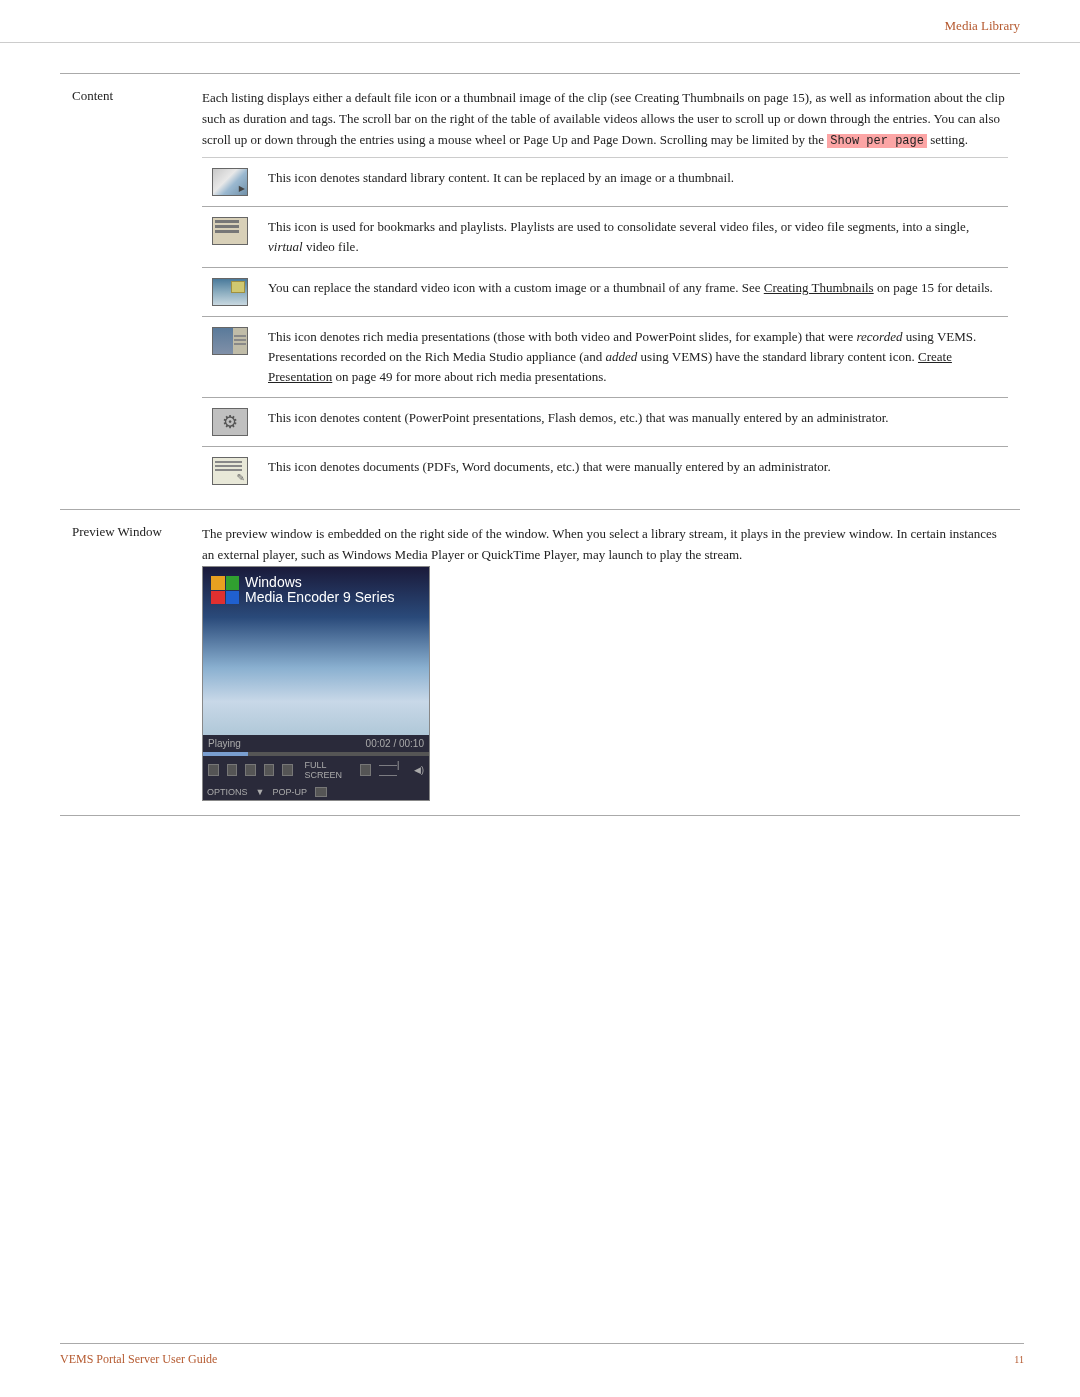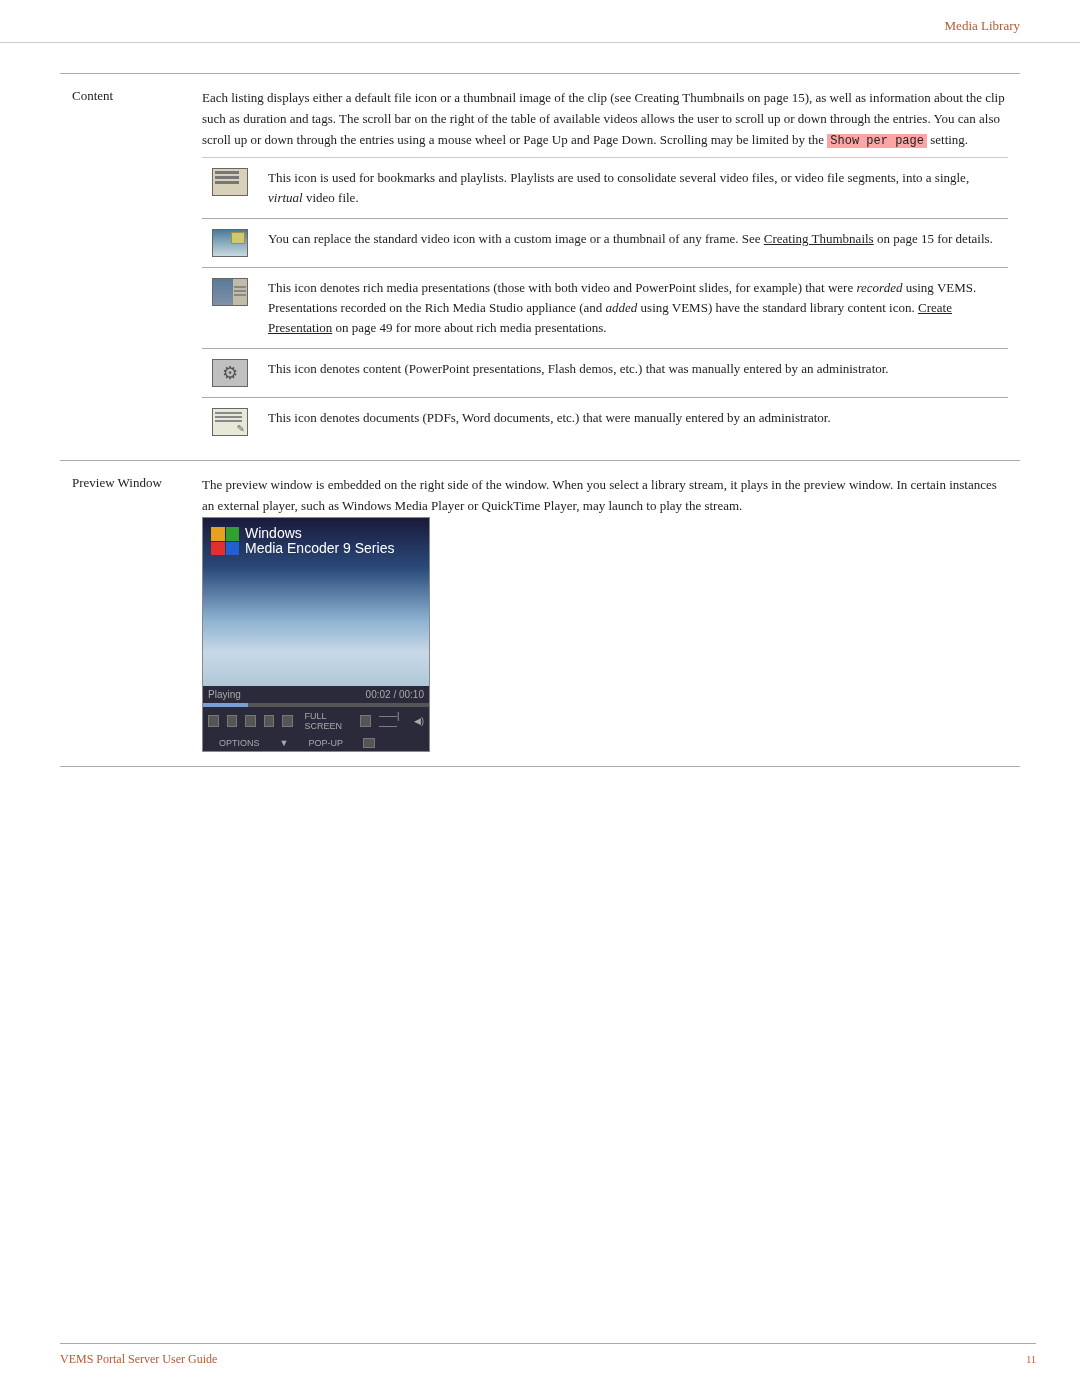--- a/index.html
+++ b/index.html
@@ -371,38 +371,38 @@
 
     .fullscreen-text {
       color: #aaa;
       font-size: 9px;
       font-family: Arial, sans-serif;
       margin: 0 4px;
     }
 
     .options-row {
       background: #2a2a3a;
-      padding: 3px 16px;
+      padding: 3px 4px;
       display: flex;
       align-items: center;
-      gap: 20px;
+      gap: 8px;
     }
 
     .options-text {
       color: #aaa;
       font-size: 9px;
       font-family: Arial, sans-serif;
     }
 
     
     .page-footer {
       position: absolute;
       bottom: 30px;
       left: 60px;
-      right: 44px;
+      right: 56px;
       display: flex;
       justify-content: space-between;
       align-items: center;
       border-top: 1px solid #aaa;
       padding-top: 8px;
     }
 
     .footer-left {
       color: #b55a30;
       font-size: 12px;
@@ -443,20 +443,28 @@
             <p>
               <span>Each listing displays either a default file icon or a thumbnail image of the clip (see Creating Thumbnails on page 15), as well as information about the clip such as duration and tags. The scroll bar on the right of the table of available videos allows the user to scroll up or down through the entries. You can also scroll up or down through the entries using a mouse wheel or Page Up and Page Down. Scrolling may be limited by the</span>
               <span class="show-per-page">Show per page</span>
               <span>setting.</span>
             </p>
           </div>
 
           <table class="icon-table">
 
             <tbody>
+                  <tr>
+              <td class="icon-cell">
+                <div class="icon-standard"></div>
+              </td>
+              <td class="icon-desc-cell">
+                <span>This icon denotes standard library content. It can be replaced by an image or a thumbnail.</span>
+              </td>
+            </tr>
 
             <tr>
               <td class="icon-cell">
                 <div class="icon-bookmark">
                   <div class="icon-bookmark-line"></div>
                   <div class="icon-bookmark-line"></div>
                   <div class="icon-bookmark-line"></div>
                 </div>
               </td>
               <td class="icon-desc-cell">

